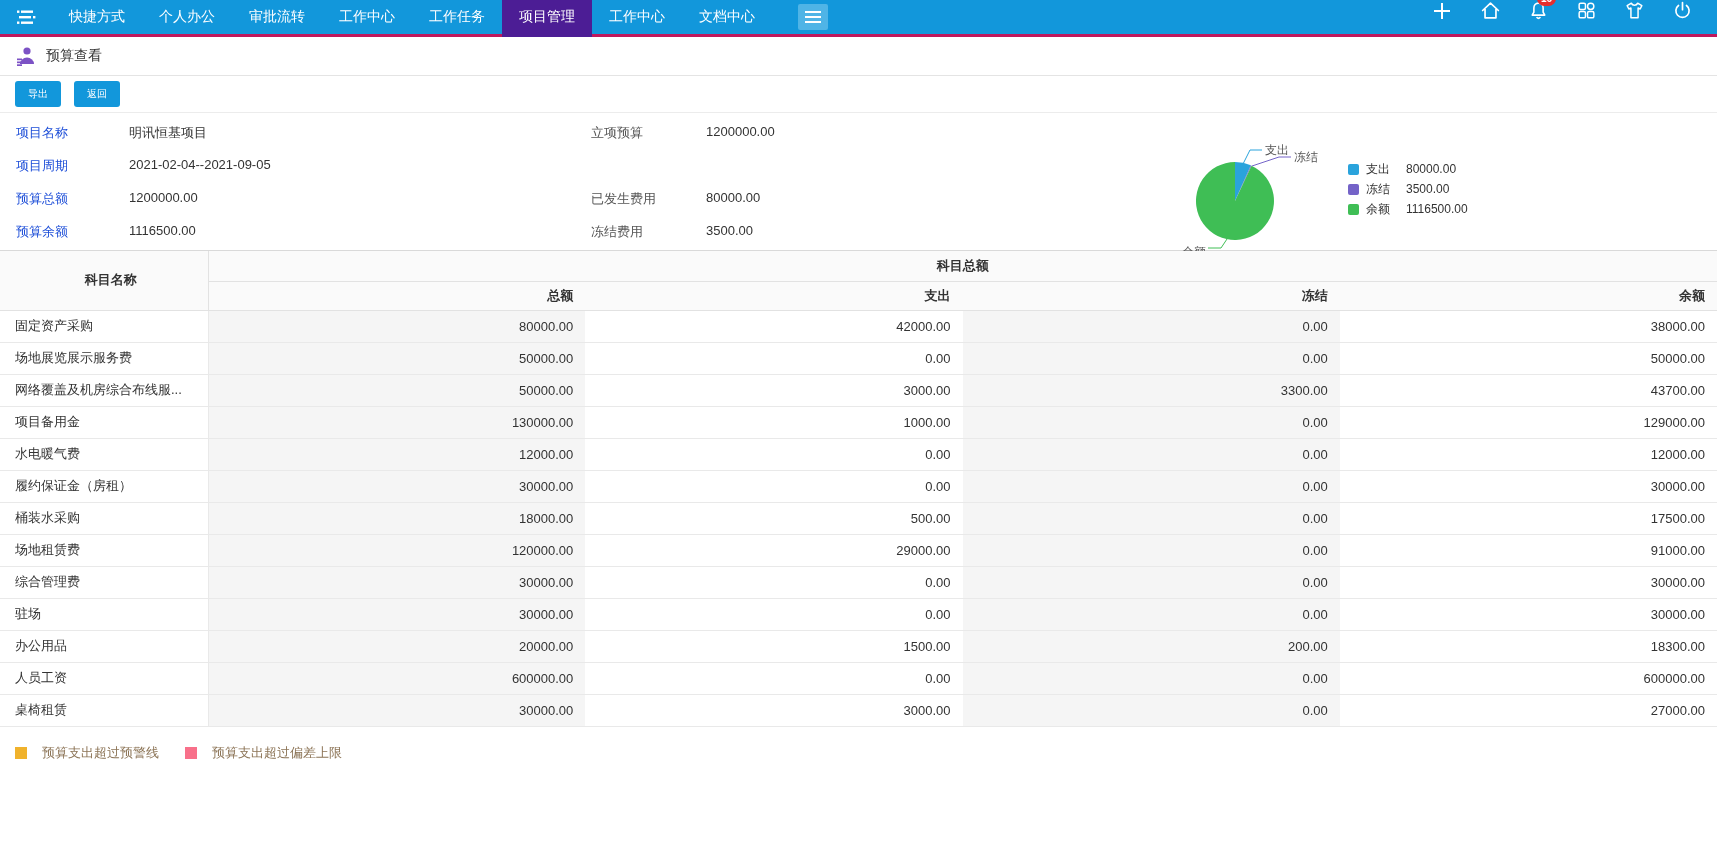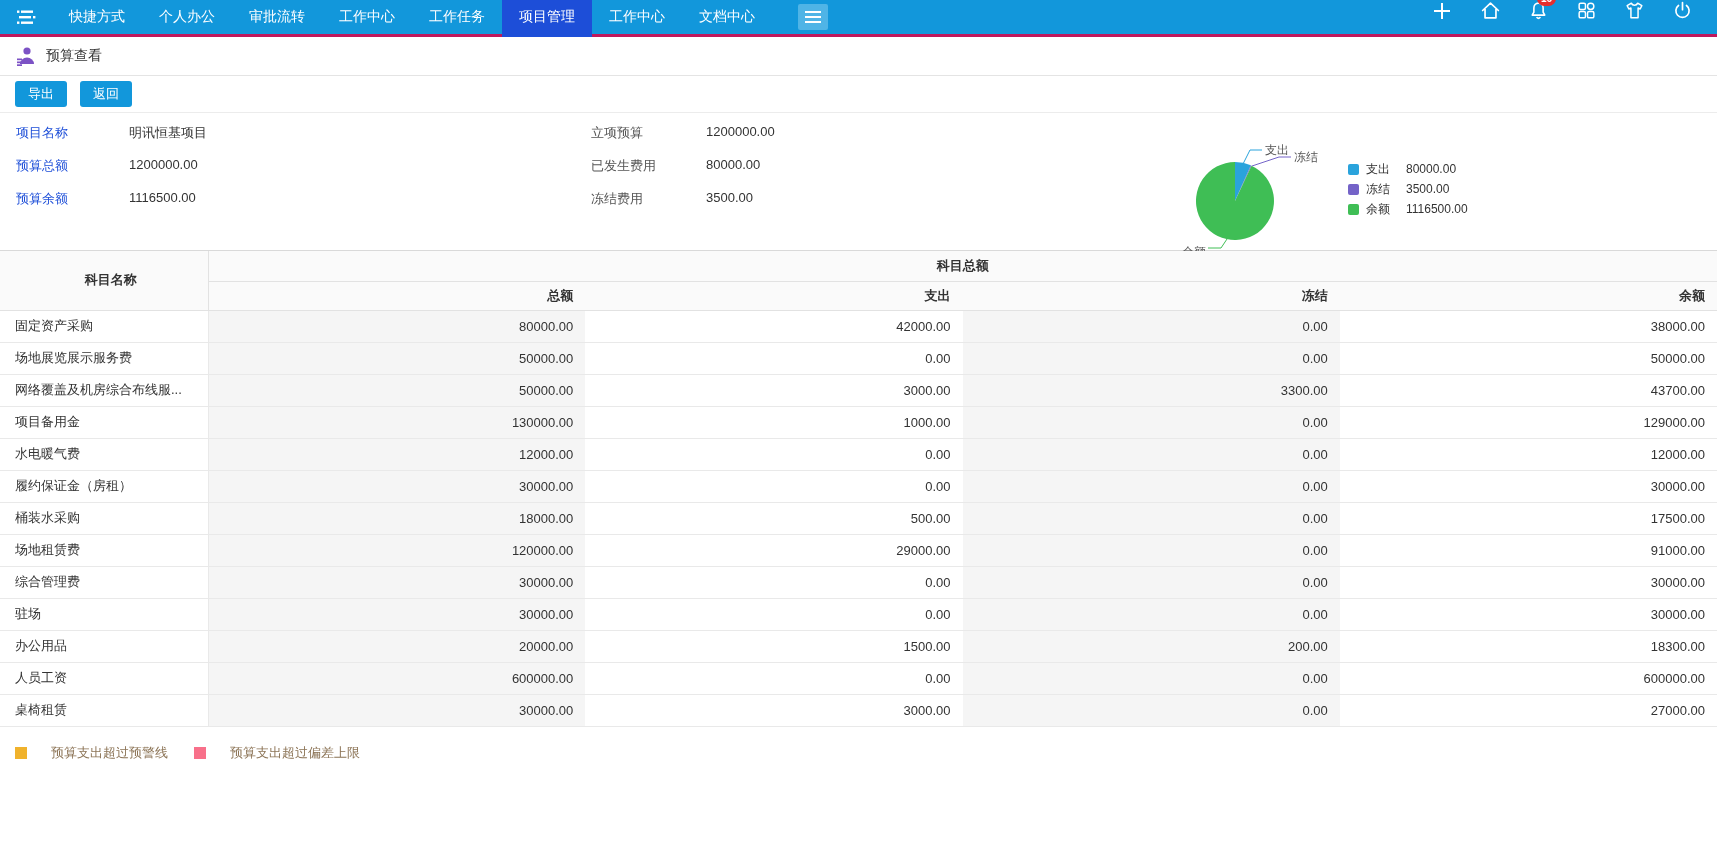--- a/index.html
+++ b/index.html
@@ -14,21 +14,21 @@
   .navbar{
     height:37px; background:#1297db; border-bottom:3px solid #be185d;
     display:flex; align-items:stretch; position:relative;
   }
   .nav-collapse{ width:52px; display:flex; align-items:center; justify-content:center; cursor:pointer; }
   .nav-menu{ display:flex; align-items:stretch; }
   .nav-item{
     padding:0 17px; display:flex; align-items:center;
     color:#fff; font-size:14px; cursor:pointer; white-space:nowrap;
   }
-  .nav-item.active{ background:#1d4ed8; margin-bottom:-3px; padding-bottom:3px; }
+  .nav-item.active{ background:#4c1d95; margin-bottom:-3px; padding-bottom:3px; }
   .nav-more{
     width:30px; height:26px; margin:4px 0 0 26px; background:#4fb4e6; border-radius:2px;
     display:flex; flex-direction:column; justify-content:center; gap:3px; align-items:center; cursor:pointer;
   }
   .nav-more i{ display:block; width:16px; height:2px; background:#fff; }
   .nav-right{ margin-left:auto; display:flex; align-items:flex-start; gap:27px; padding-right:24px; }
   .icon-btn{ position:relative; display:flex; cursor:pointer; }
   .badge{
     position:absolute; top:-9px; left:9px; min-width:18px; height:15px;
     background:#e52e2e; color:#fff; border-radius:8px; font-size:10px; font-weight:bold;
@@ -37,21 +37,21 @@
   
   .titlebar{
     height:39px; border-bottom:1px solid #e4e4e4;
     display:flex; align-items:center; gap:9px; padding-left:15px;
   }
   .page-title{ font-size:14px; color:#333; }
   
   .toolbar{ height:37px; display:flex; align-items:center; gap:13px; padding-left:15px; border-bottom:1px solid #ececec; }
   .btn{
     background:#1297db; color:#fff; border:none; border-radius:3px;
-    height:26px; padding:0 13px; font-size:13px; cursor:pointer;
+    height:26px; padding:0 13px; font-size:10px; cursor:pointer;
     font-family:inherit;
   }
   
   .info-section{ position:relative; height:138px; border-bottom:1px solid #d9d9d9; }
   .info-rows{ padding-top:2px; }
   .info-row{ position:relative; height:33px; }
   .info-row span{ position:absolute; top:9px; font-size:13px; white-space:nowrap; }
   .lbl1{ left:16px;  color:#1d4ed8; }
   .val1{ left:129px; color:#333; }
   .lbl2{ left:591px; color:#555; }
@@ -73,21 +73,21 @@
     border-bottom:1px solid #e2e2e2;
   }
   th.group-h{ height:30px; text-align:center; border-bottom:1px solid #e2e2e2; }
   th.sub-h{ height:29px; text-align:right; padding-right:12px; border-bottom:1px solid #e2e2e2; }
   tbody td{ height:32px; font-size:13px; color:#333; border-bottom:1px solid #e9e9e9; }
   td.name{ padding-left:15px; border-right:1px solid #e9e9e9; white-space:nowrap; overflow:hidden; }
   td.num{ text-align:right; padding-right:12px; }
   td.shade{ background:#f5f5f5; }
   
   .footer-legend{ display:flex; align-items:center; gap:26px; margin:17px 0 0 15px; }
-  .fl-item{ display:flex; align-items:center; gap:24px; }
+  .fl-item{ display:flex; align-items:center; gap:15px; }
   .fl-sq{ width:12px; height:12px; }
   .fl-label{ font-size:13px; color:#8c7456; }
 </style>
 </head>
 <body>
 
 <div class="navbar">
   <div class="nav-collapse">
     <svg width="26" height="26" viewBox="0 0 26 26">
       <rect x="8" y="6.5" width="12" height="2.4" fill="#fff"></rect>
@@ -171,20 +171,26 @@
 
 <div class="info-section">
   <div class="info-rows">
       <div class="info-row">
         <span class="lbl1">项目名称</span>
         <span class="val1">明讯恒基项目</span>
         <span class="lbl2">立项预算</span>
         <span class="val2">1200000.00</span>
       </div>
       <div class="info-row">
+        <span class="lbl1">项目周期</span>
+        <span class="val1">2021-02-04--2021-09-05</span>
+        <span class="lbl2"></span>
+        <span class="val2"></span>
+      </div>
+      <div class="info-row">
         <span class="lbl1">预算总额</span>
         <span class="val1">1200000.00</span>
         <span class="lbl2">已发生费用</span>
         <span class="val2">80000.00</span>
       </div>
       <div class="info-row">
         <span class="lbl1">预算余额</span>
         <span class="val1">1116500.00</span>
         <span class="lbl2">冻结费用</span>
         <span class="val2">3500.00</span>

